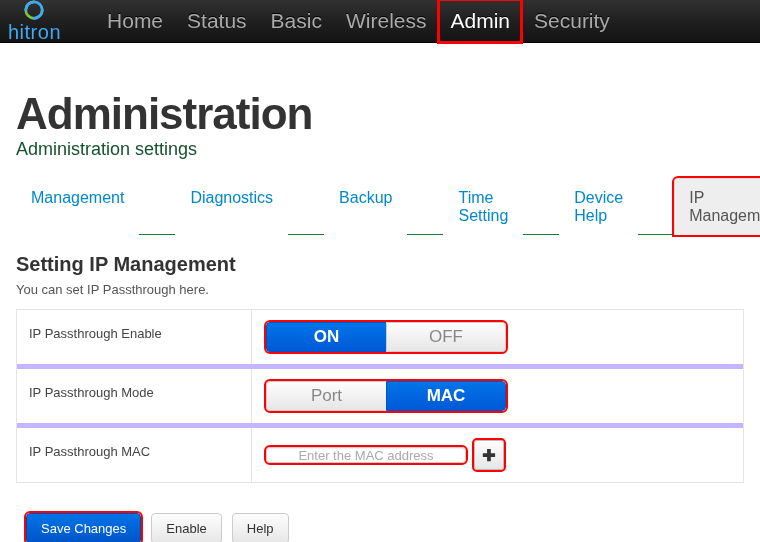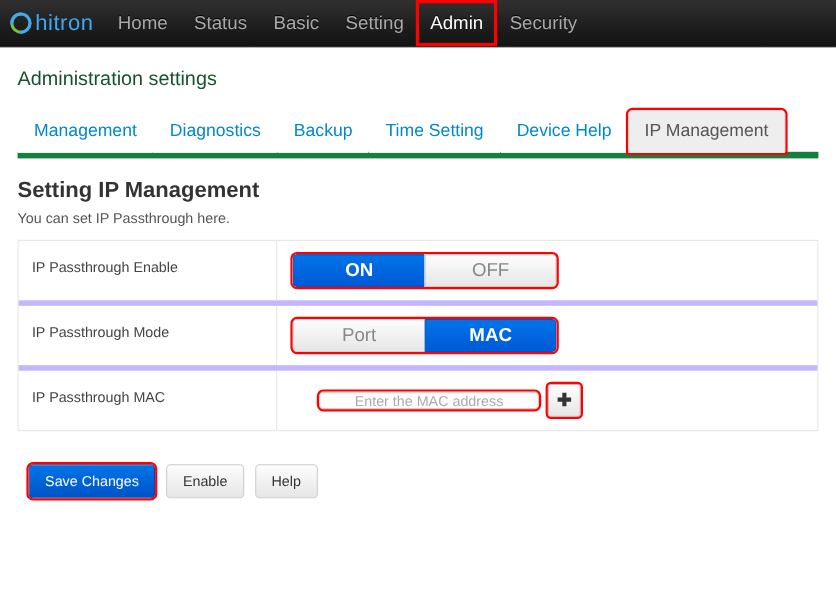--- a/index.html
+++ b/index.html
@@ -6,54 +6,54 @@
   body { font-family: "Helvetica Neue", Arial, sans-serif; font-size: 14px; color: #333; background: #fff; width: 760px; }
   
   .topnav {
     background: linear-gradient(to bottom, #313131 0%, #202020 50%, #131313 100%);
     height: 43px;
     display: flex;
     align-items: center;
     padding: 0 8px;
     border-bottom: 1px solid #000;
   }
-  .brand { display: flex; align-items: center; margin-right: 10px; }
+  .brand { display: flex; align-items: center; margin-right: 34px; flex-direction: column; }
   .brand-swirl { width: 22px; height: 22px; margin-right: 2px; }
   .brand-text { color: #3fa9f5; font-size: 20px; font-weight: 400; letter-spacing: 0.5px; }
   .nav-items { display: flex; gap: 0; }
   .nav-item {
-    color: #aaa; font-size: 17px; padding: 10px 12px; cursor: pointer;
+    color: #aaa; font-size: 21px; padding: 10px 12px; cursor: pointer;
     text-shadow: 0 -1px 0 #000;
   }
   .nav-item.active { color: #fff; }
   .hl-red { outline: 3px solid #ff0000; outline-offset: -2px; }
   .hl-red2 { outline: 2px solid #ff0000; outline-offset: 0px; }
 
   .content { padding: 18px 16px 10px 16px; }
   .page-title { font-size: 44px; font-weight: bold; color: #333; letter-spacing: -1px; margin-top: 28px; }
   .page-sub { font-size: 18px; color: #14532d; font-weight: 300; margin-top: 0; }
 
   .tabs {
-    display: flex; margin-top: 18px; border-bottom: 6px solid #15803d;
+    display: flex; margin-top: 18px; border-bottom: 1px solid #15803d; gap: 36px;
   }
   .tab {
     padding: 10px 14px; color: #0088cc; font-size: 16px; cursor: pointer;
     border: 1px solid transparent; border-bottom: none; margin-bottom: -1px;
     background: #fff; border-radius: 4px 4px 0 0;
   }
   .tab.active {
     color: #555; background: #eee; border-color: #ddd;
   }
 
   .section-title { font-size: 20px; font-weight: bold; margin-top: 18px; }
   .section-desc { font-size: 13px; color: #555; margin-top: 6px; margin-bottom: 12px; }
 
   .form-table { width: 100%; border-collapse: collapse; border: 1px solid #e5e5e5; }
   .form-row { display: flex; border-bottom: 5px solid #c4b5fd; }
-  .form-row:last-child { border-bottom: none; gap: 24px; }
+  .form-row:last-child { border-bottom: none; }
   .form-label {
     width: 235px; padding: 16px 12px; font-size: 13px; color: #444;
     border-right: 1px solid #e5e5e5;
   }
   .form-control { flex: 1; padding: 12px 14px; display: flex; align-items: center; gap: 8px; }
 
   .btn-group { display: inline-flex; border-radius: 4px; overflow: hidden; }
   .toggle-btn {
     width: 120px; height: 30px; display: flex; align-items: center; justify-content: center;
     font-size: 17px; cursor: pointer; user-select: none;
@@ -100,27 +100,28 @@
     <svg class="brand-swirl" viewBox="0 0 24 24">
       <path d="M12 3 A9 9 0 1 0 21 12" fill="none" stroke="#7cc040" stroke-width="3" stroke-linecap="round"></path>
       <path d="M12 21 A9 9 0 1 0 3 12" fill="none" stroke="#3fa9f5" stroke-width="3" stroke-linecap="round"></path>
     </svg>
     <span class="brand-text">hitron</span>
   </div>
   <div class="nav-items">
     <div class="nav-item">Home</div>
     <div class="nav-item">Status</div>
     <div class="nav-item">Basic</div>
-    <div class="nav-item">Setting</div>
+    <div class="nav-item">Wireless</div>
     <div class="nav-item active hl-red">Admin</div>
     <div class="nav-item">Security</div>
   </div>
 </div>
 
 <div class="content">
+  <div class="page-title">Administration</div>
   <div class="page-sub">Administration settings</div>
 
   <div class="tabs">
     <div class="tab">Management</div>
     <div class="tab">Diagnostics</div>
     <div class="tab">Backup</div>
     <div class="tab">Time Setting</div>
     <div class="tab">Device Help</div>
     <div class="tab active hl-red2">IP Management</div>
   </div>

